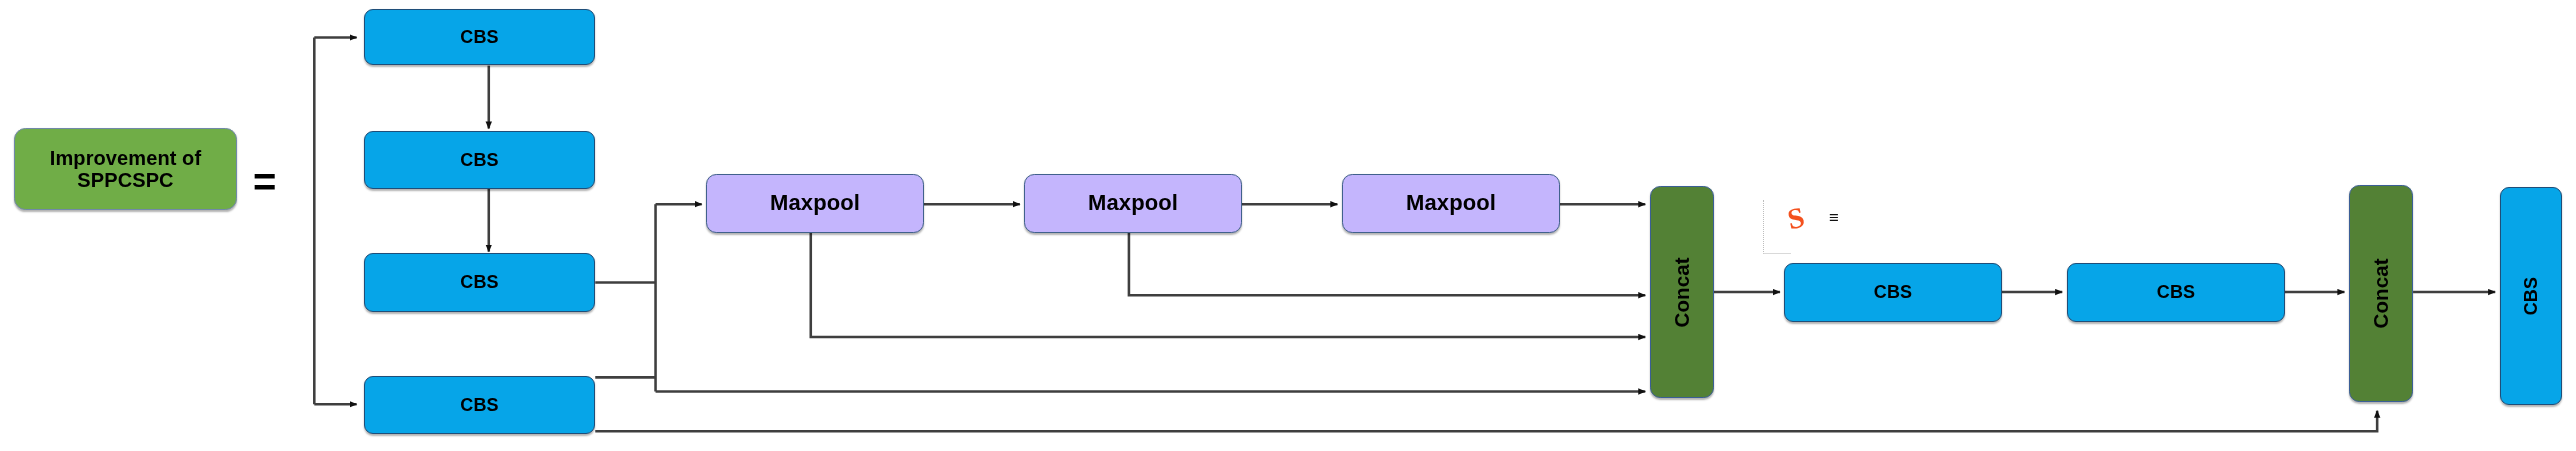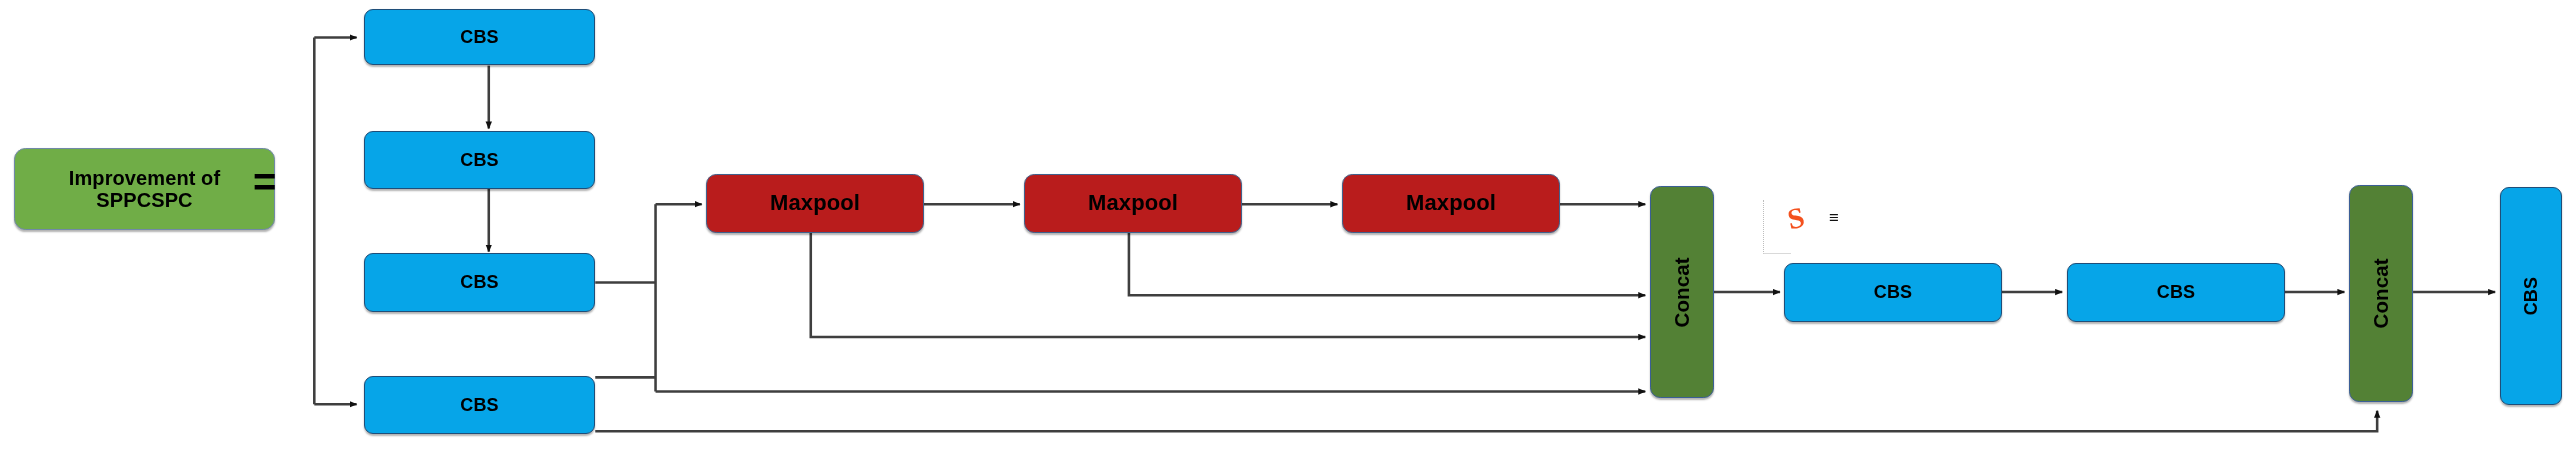--- a/index.html
+++ b/index.html
@@ -42,21 +42,21 @@
     line-height: 1.12;
     letter-spacing: 0.1px;
     box-shadow: 0 1.3px 1.9px rgba(0,0,0,0.30);
   }
   .node.cbs {
     background: #06a5e8;
     border-color: #1f4e79;
     font-size: 18px;
   }
   .node.maxpool {
-    background: #b91c1c;
+    background: #c4b5fd;
     border-color: #41618c;
     font-size: 22px;
     font-weight: bold;
     border-radius: 10.3px;
   }
   .node.concat {
     background: #538135;
     border-color: #3b5f96;
     font-size: 20.5px;
     border-radius: 10.3px;
@@ -160,21 +160,21 @@
       <path d="M2672,455 L2775,455" marker-end="url(#ah)"></path>
 
       <path d="M3120,455 L3215,455" marker-end="url(#ah)"></path>
 
       <path d="M3560,455 L3655,455" marker-end="url(#ah)"></path>
 
       <path d="M3762,455 L3890,455" marker-end="url(#ah)"></path>
     </g>
   </svg>
 
-  <div class="node green-root" style="left:14px; top:148px; width:261px; height:82px;">Improvement of SPPCSPC</div>
+  <div class="node green-root" style="left:14px; top:128px; width:223px; height:82px;">Improvement of SPPCSPC</div>
 
   <div class="equals" style="left:253px; top:162px;">=</div>
 
   <div class="node cbs" style="left:364px; top:9px; width:231px; height:56px;">CBS</div>
 
   <div class="node cbs" style="left:364px; top:131px; width:231px; height:58px;">CBS</div>
 
   <div class="node cbs" style="left:364px; top:253px; width:231px; height:59px;">CBS</div>
 
   <div class="node cbs" style="left:364px; top:376px; width:231px; height:58px;">CBS</div>

